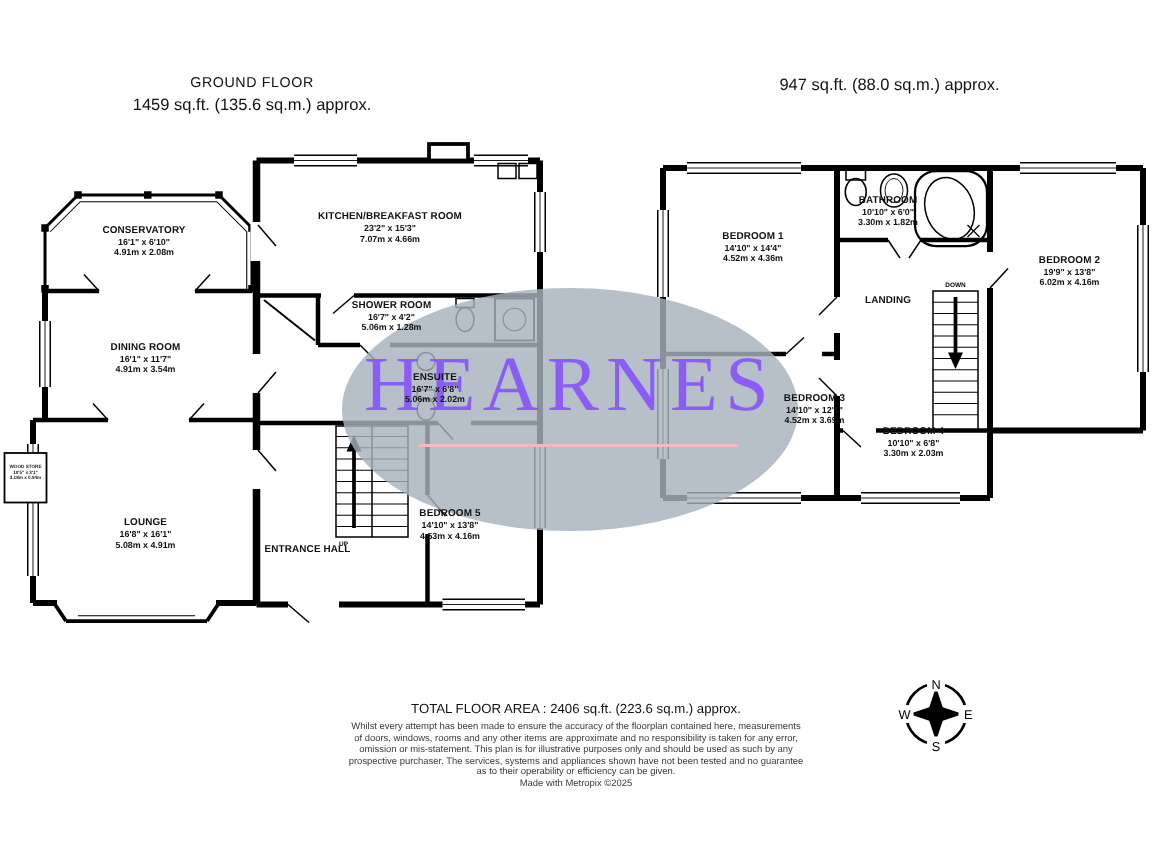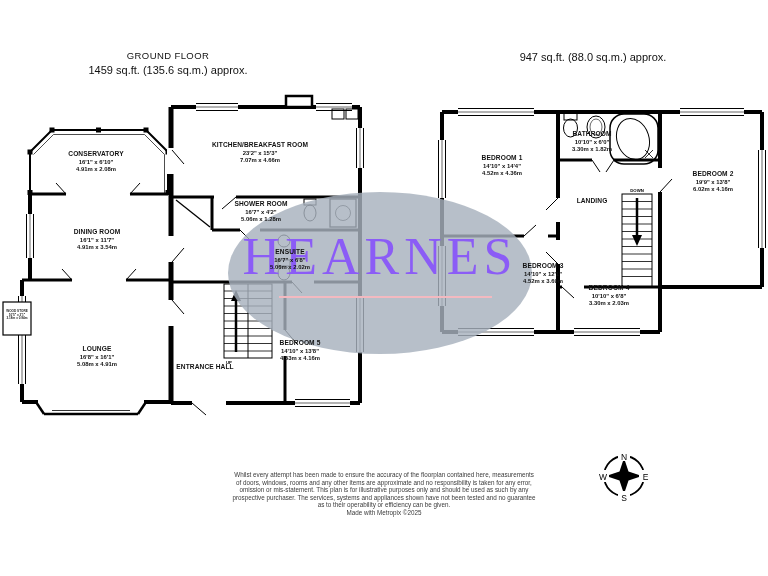--- a/index.html
+++ b/index.html
@@ -353,20 +353,21 @@
     <span class="d">14'10" x 12'1"</span>
     <span class="d">4.52m x 3.69m</span>
   </div>
   <div class="room" style="left:559px;top:284px;width:100px;">
     <span class="nm">BEDROOM 4</span>
     <span class="d">10'10" x 6'8"</span>
     <span class="d">3.30m x 2.03m</span>
   </div>
 
   <div class="foot" style="top:467px;">
+    <div class="total">TOTAL FLOOR AREA : 2406 sq.ft. (223.6 sq.m.) approx.</div>
     <div class="disc" style="margin-top:4px;">
       <div>Whilst every attempt has been made to ensure the accuracy of the floorplan contained here, measurements</div>
       <div>of doors, windows, rooms and any other items are approximate and no responsibility is taken for any error,</div>
       <div>omission or mis-statement. This plan is for illustrative purposes only and should be used as such by any</div>
       <div>prospective purchaser. The services, systems and appliances shown have not been tested and no guarantee</div>
       <div>as to their operability or efficiency can be given.</div>
       <div>Made with Metropix ©2025</div>
     </div>
   </div>
 

